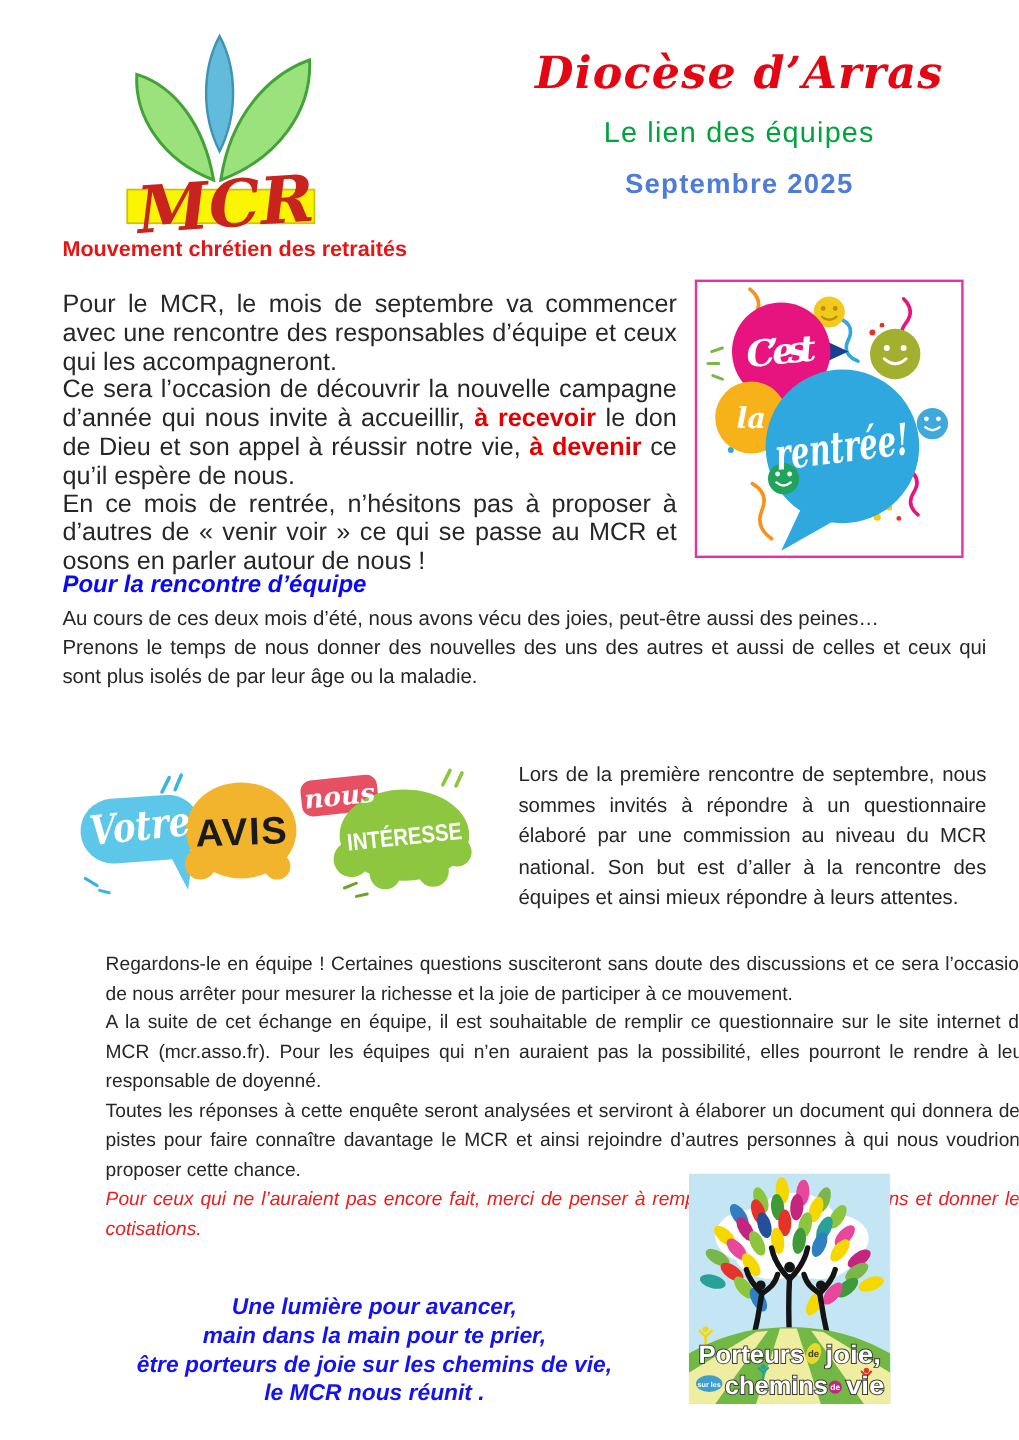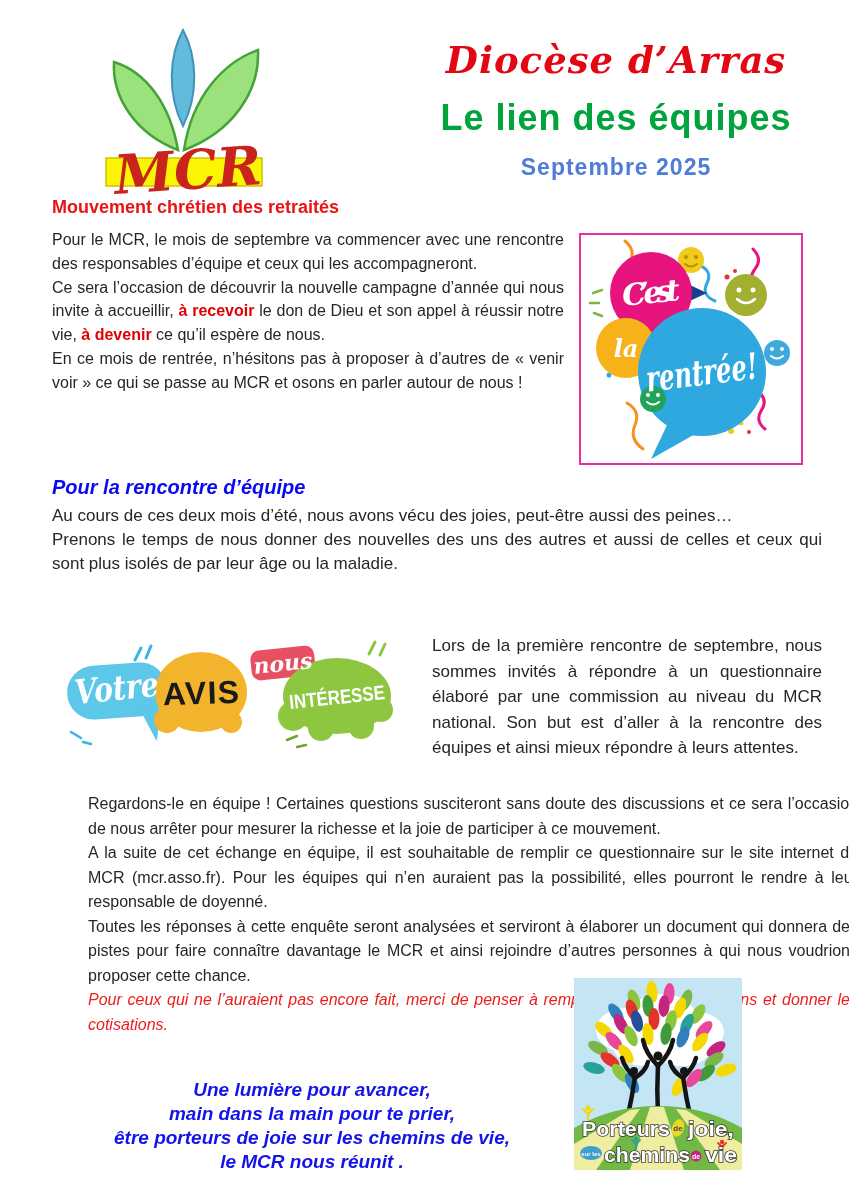--- a/index.html
+++ b/index.html
@@ -8,27 +8,27 @@
     overflow:hidden; font-family:"Liberation Sans", sans-serif; color:#262626;
   }
   .abs { position:absolute; }
 
   
   .logo-fig { left:92px; top:26px; width:182px; height:170px; }
   .org-name { left:52px; top:197px; font-size:18px; font-weight:bold; color:#e81414; }
   .masthead { left:430px; top:38px; width:372px; text-align:center; }
   .m-title  { font-family:"DejaVu Serif", serif; font-style:italic; font-weight:bold;
               font-size:37px; color:#e30613; letter-spacing:1px; }
-  .m-sub    { font-size:36px; font-weight:bold; color:#00a33c; margin-top:15px; letter-spacing:1px; }
+  .m-sub    { font-size:24px; font-weight:normal; color:#00a33c; margin-top:15px; letter-spacing:1px; }
   .m-date   { font-size:23px; font-weight:bold; color:#4f7bd9; margin-top:15px; letter-spacing:1px; }
 
   
   p { margin:0; }
   .justify p { text-align:justify; }
-  .intro      { left:52px; top:228px; width:512px; font-size:16px; line-height:23.8px; }
+  .intro      { left:52px; top:242px; width:512px; font-size:21px; line-height:23.8px; }
   .red-strong { color:#e30000; font-weight:bold;margin-top:26px; }
   .section-title { left:52px; top:476px; font-size:20px; font-weight:bold; font-style:italic; color:#0a0af2; }
   .block1     { left:52px; top:504px; width:770px; font-size:17px; line-height:24.2px; }
   .avis-text  { left:432px; top:633px; width:390px; font-size:17px; line-height:25.6px; }
   .block2     { left:52px; top:792px; width:770px; font-size:16px; line-height:24.5px;margin-left:36px; }
   .reminder   { color:#ee1c1c; font-style:italic; }
   .bottom-left{ left:52px; top:1002px; width:516px; font-size:17px; line-height:23px; }
   .poem       { left:52px; top:1078px; width:520px; text-align:center; font-size:19px;
                 line-height:24px; font-weight:bold; font-style:italic; color:#1414ea; }
 

